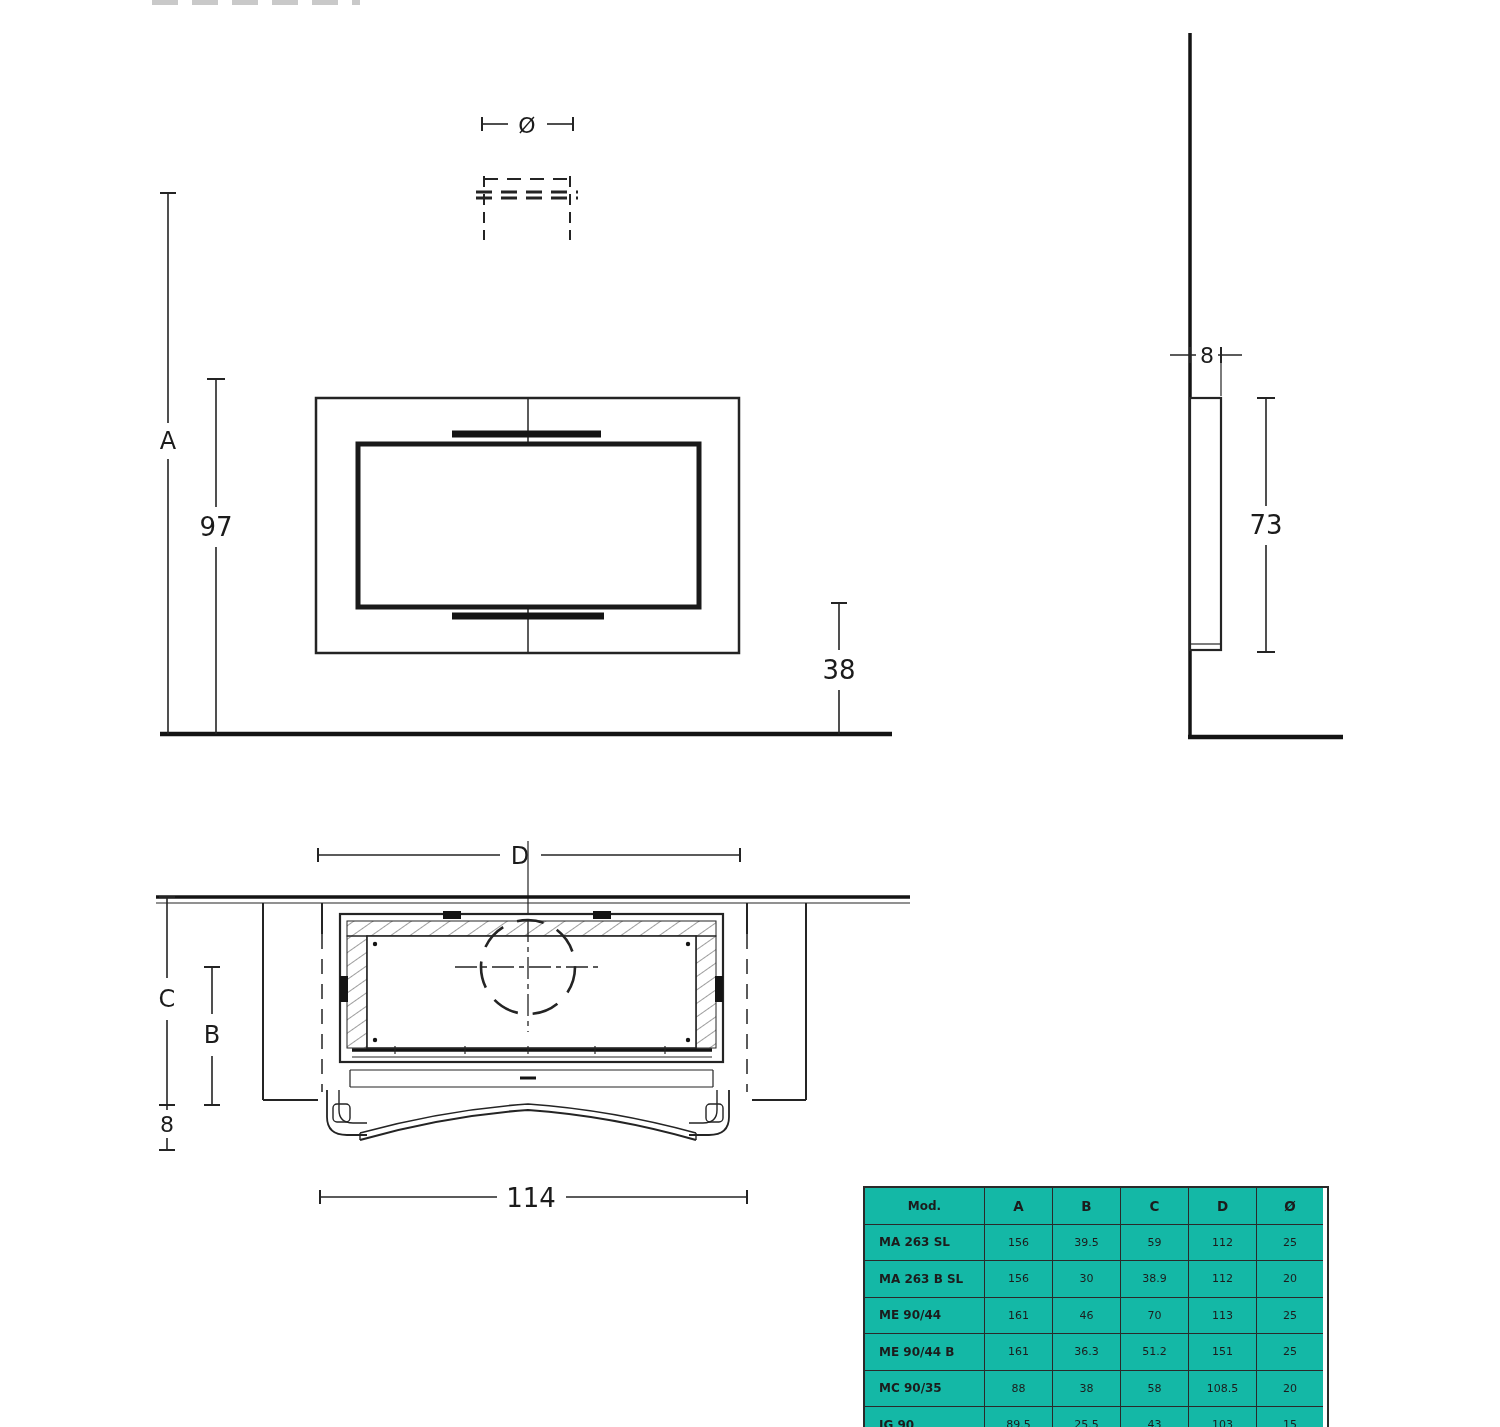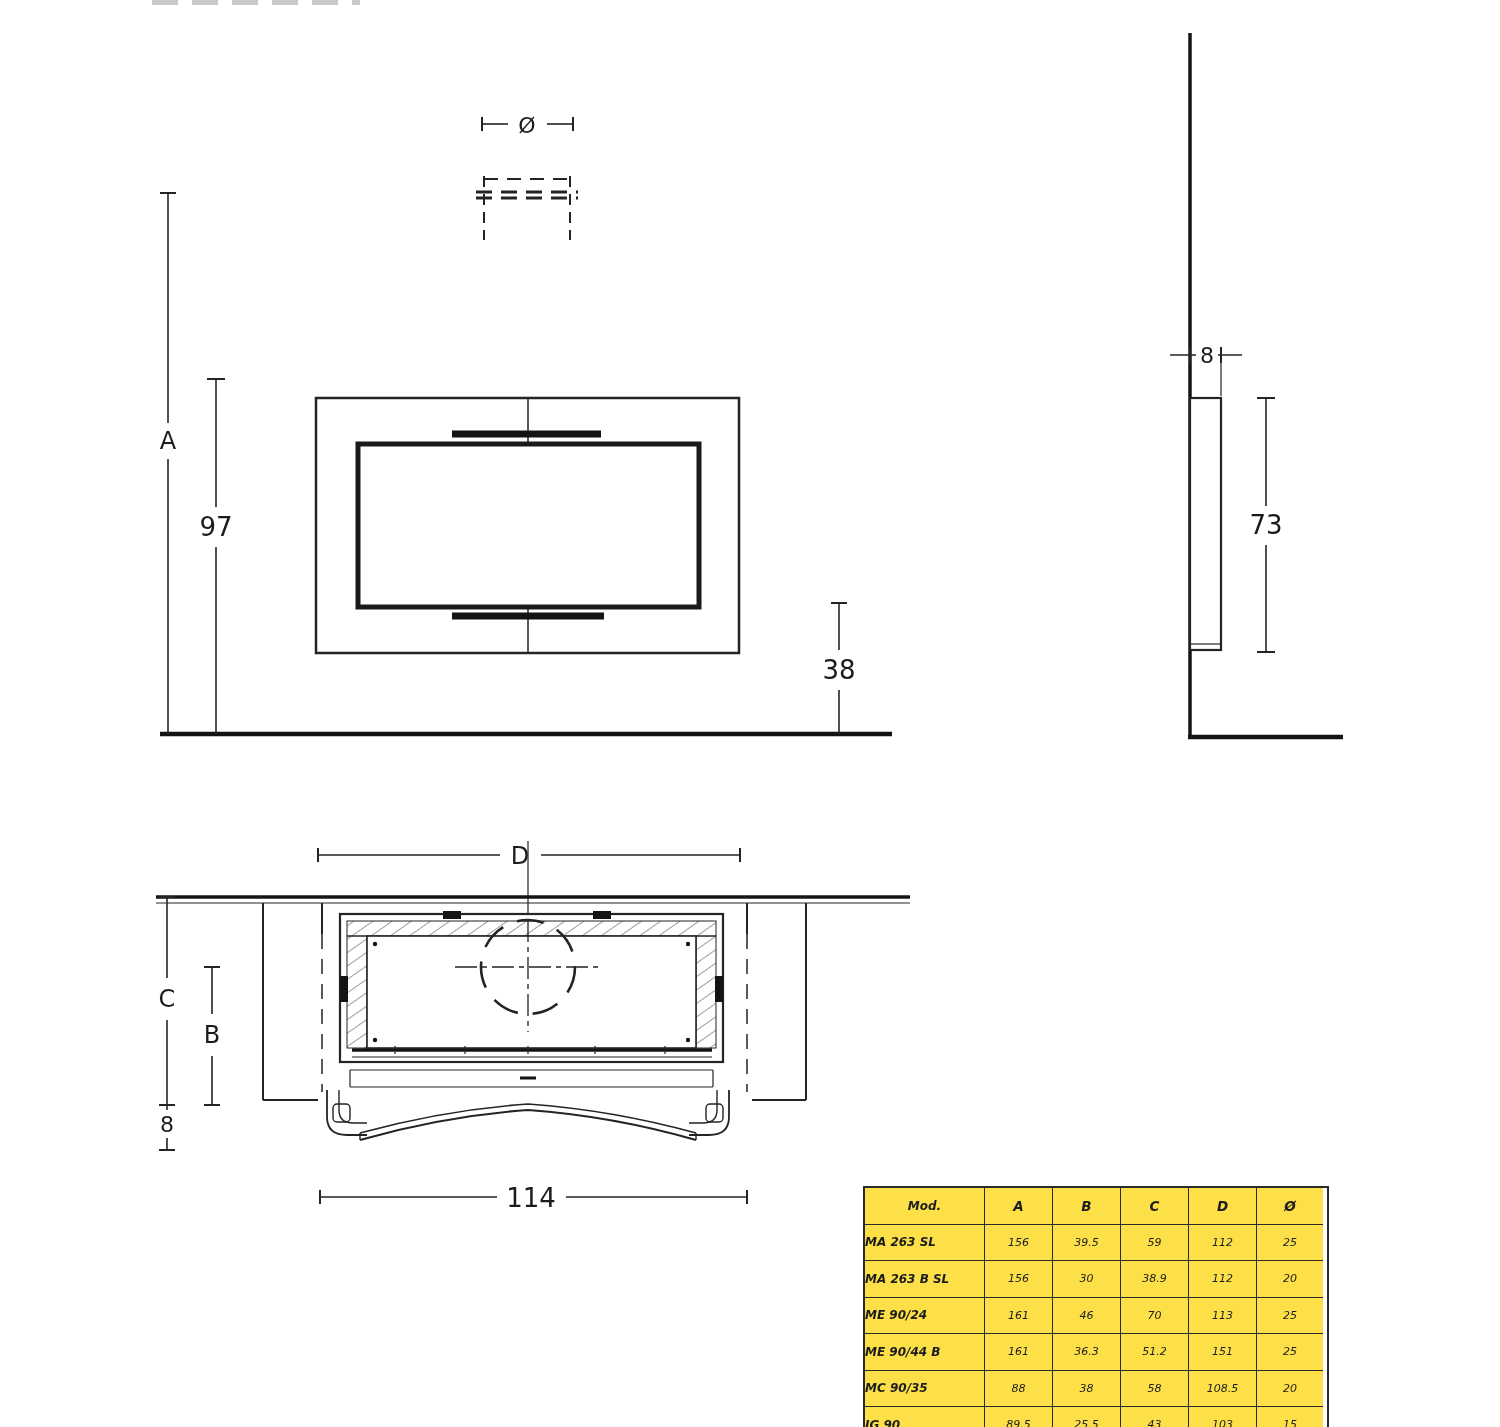--- a/index.html
+++ b/index.html
@@ -15,24 +15,24 @@
   
   .crop-frag{position:absolute;left:152px;top:0;width:208px;height:5px;
     background:repeating-linear-gradient(90deg,#c9c9c9 0 26px,transparent 26px 40px);}
 
   
   .spec-table{position:absolute;left:863px;top:1186px;width:462px;
     border:2px solid #2a2a2a;background:#fff;display:grid;
     grid-template-columns:120px 68px 68px 68px 68px 66px;}
   .spec-table .cell{border-right:1.5px solid #2a2a2a;border-bottom:1.5px solid #2a2a2a;
     display:flex;align-items:center;justify-content:center;height:35.5px;
-    font-size:11px;color:#1c1c1c;background:#fde047;font-style:italic;}
+    font-size:11px;color:#1c1c1c;background:#14b8a6;}
   .spec-table .cell.last-col{border-right:none;}
   .spec-table .cell.head{font-weight:bold;font-size:13.5px;}
-  .spec-table .cell.model{justify-content:flex-start;font-size:12px;font-weight:600;}
+  .spec-table .cell.model{justify-content:flex-start;padding-left:14px;font-size:12px;font-weight:600;}
 </style>
 </head>
 <body>
 
 <div id="page">
 
   <div class="crop-frag"></div>
 
   <svg width="1500" height="1427" viewBox="0 0 1500 1427">
     <defs>
@@ -243,21 +243,21 @@
     <div class="cell">112</div>
     <div class="cell last-col">25</div>
 
     <div class="cell model">MA 263 B SL</div>
     <div class="cell">156</div>
     <div class="cell">30</div>
     <div class="cell">38.9</div>
     <div class="cell">112</div>
     <div class="cell last-col">20</div>
 
-    <div class="cell model">ME 90/24</div>
+    <div class="cell model">ME 90/44</div>
     <div class="cell">161</div>
     <div class="cell">46</div>
     <div class="cell">70</div>
     <div class="cell">113</div>
     <div class="cell last-col">25</div>
 
     <div class="cell model">ME 90/44 B</div>
     <div class="cell">161</div>
     <div class="cell">36.3</div>
     <div class="cell">51.2</div>

